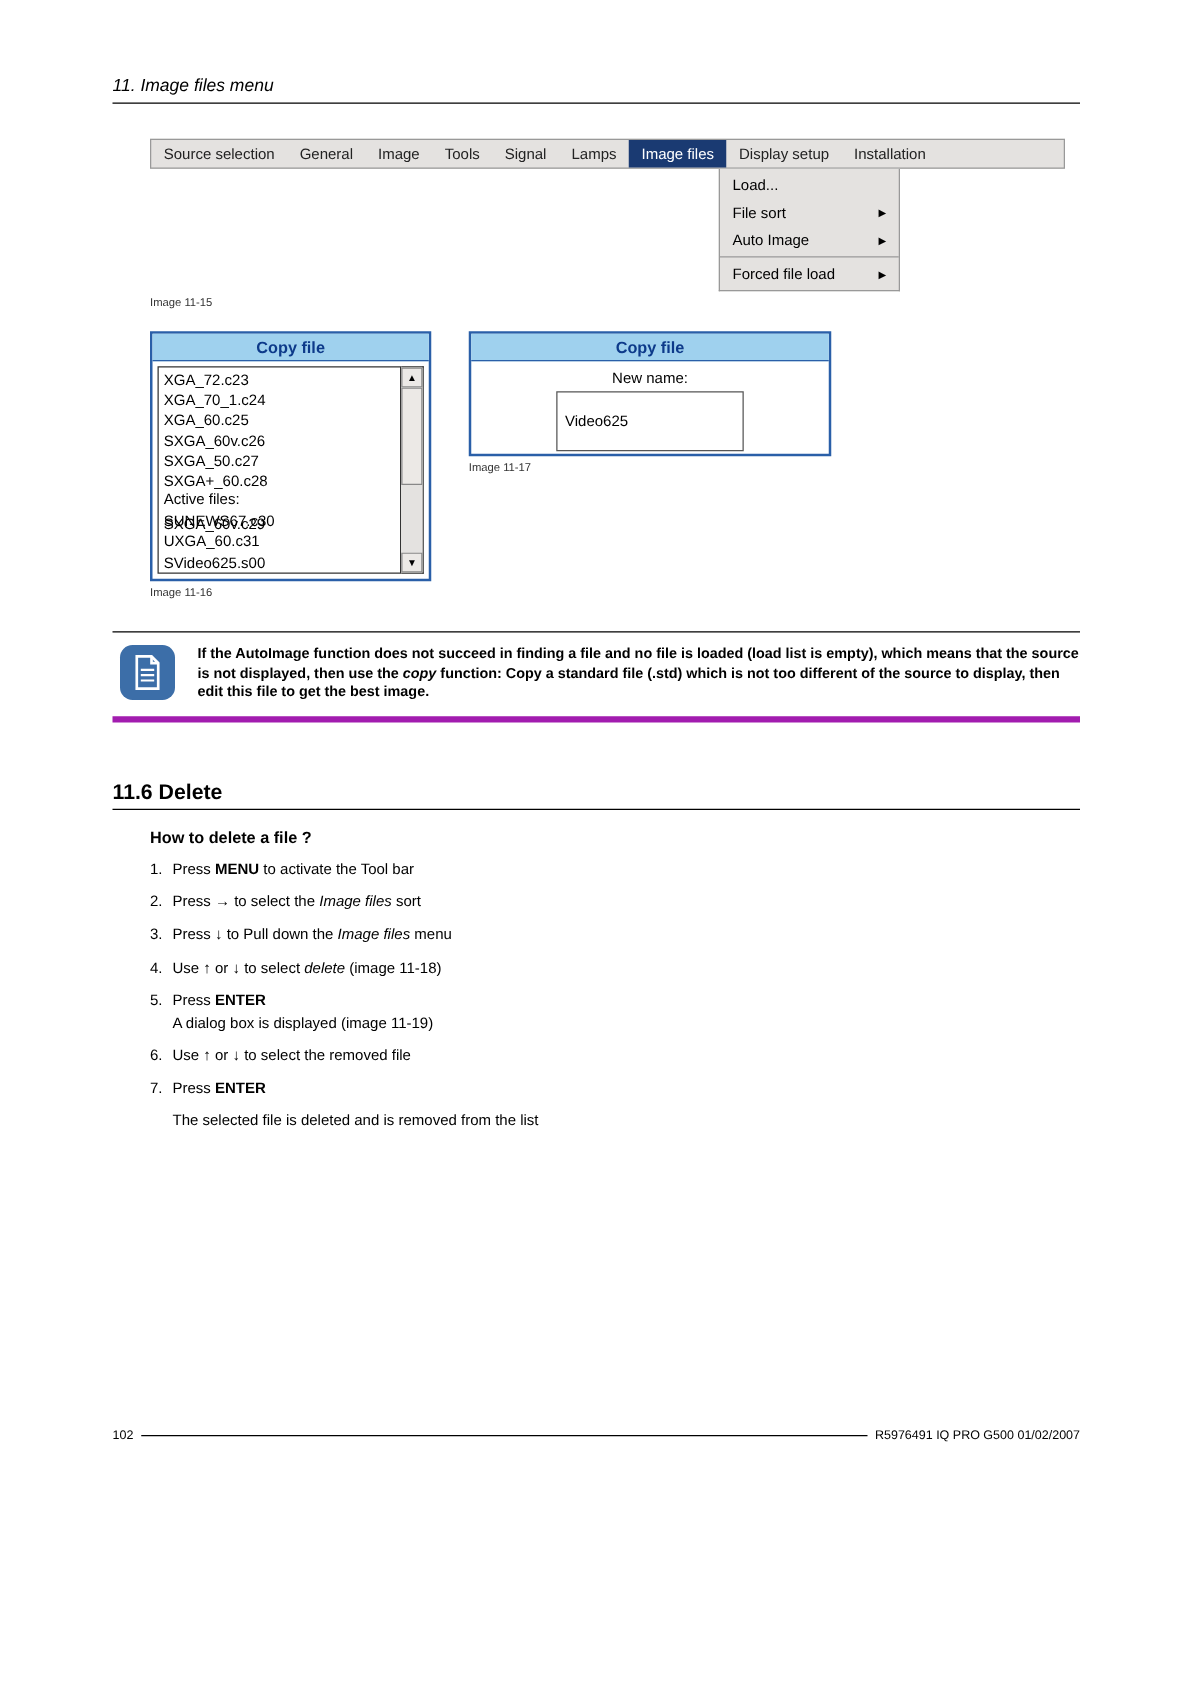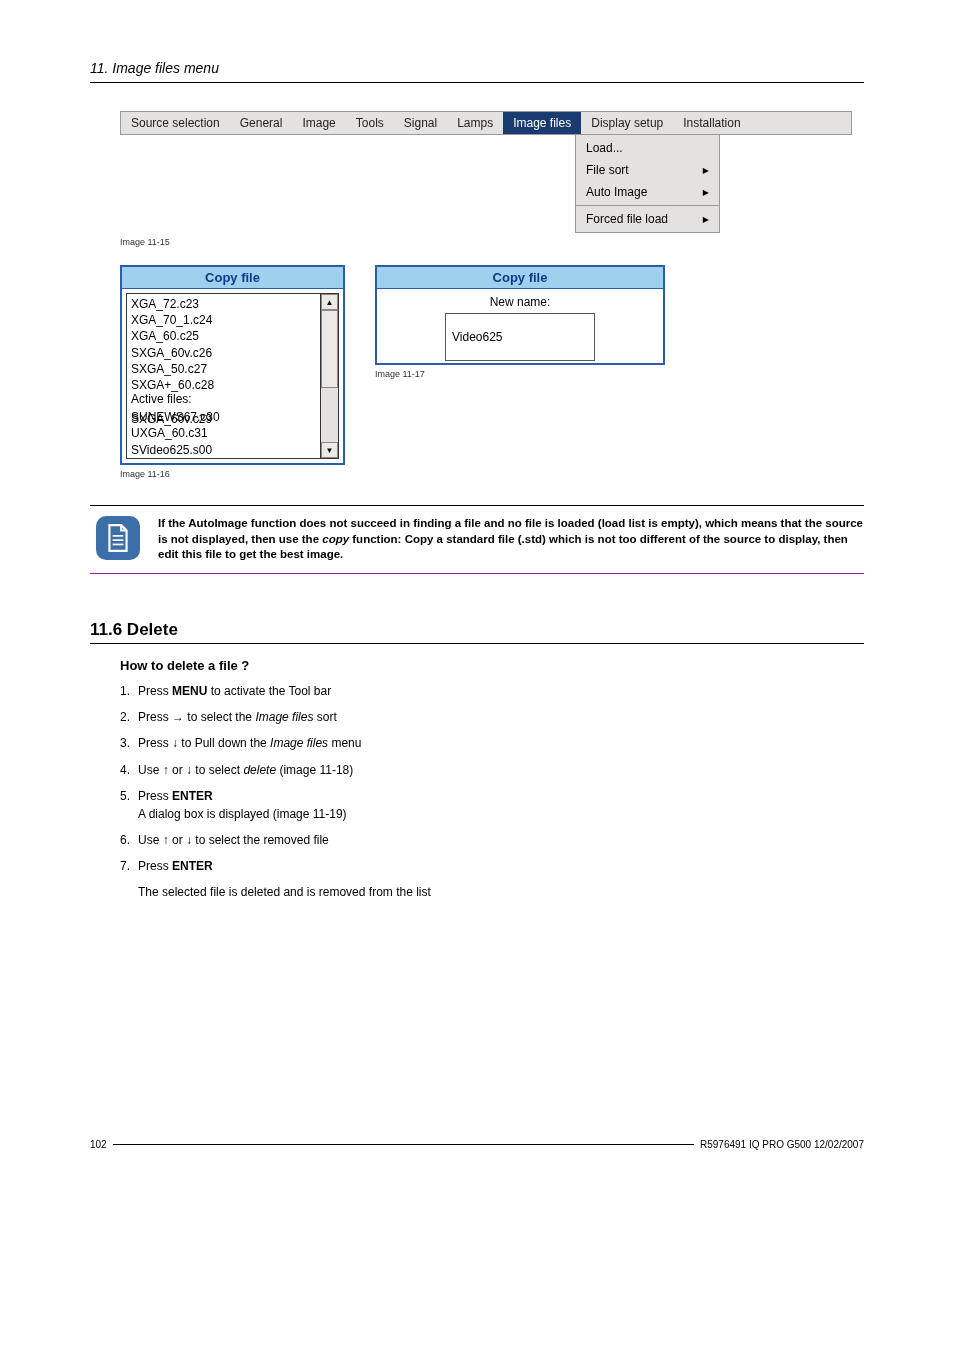--- a/index.html
+++ b/index.html
@@ -163,21 +163,21 @@
     padding: 16px 6px;
     width: 150px;
     text-align: left;
     font-size: 12px;
     background: #fff;
   }
   
   .note-wrap {
     margin-top: 26px;
     border-top: 1px solid #000;
-    border-bottom: 1px solid #a21caf;
+    border-bottom: 5px solid #a21caf;
     padding: 10px 0;
     display: flex;
     align-items: flex-start;
     gap: 18px;
   }
   .note-icon {
     width: 44px; height: 44px;
     border-radius: 10px;
     background: #3c6ea8;
     display: flex;
@@ -365,14 +365,14 @@
   <li><span>Use ↑ or ↓ to select </span><span class="italic">delete</span><span> (image 11-18)</span></li>
   <li><span>Press </span><span class="bold">ENTER</span><br><span>A dialog box is displayed (image 11-19)</span></li>
   <li><span>Use ↑ or ↓ to select the removed file</span></li>
   <li><span>Press </span><span class="bold">ENTER</span></li>
 </ol>
 <div class="step-note">The selected file is deleted and is removed from the list</div>
 
 <div class="footer">
   <span>102</span>
   <div class="footer-line"></div>
-  <span>R5976491 IQ PRO G500 12/02/2007</span>
+  <span>R5976491 IQ PRO G500 01/02/2007</span>
 </div>
 
 </body></html>

